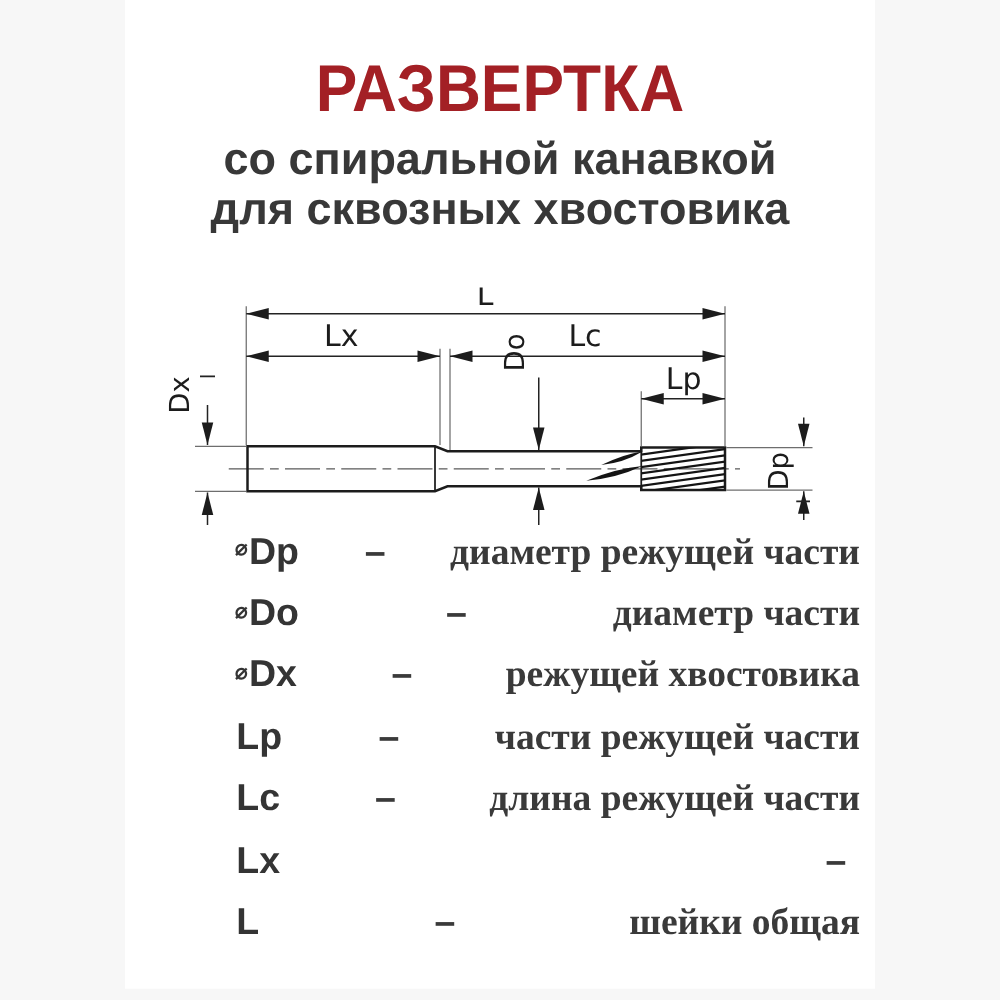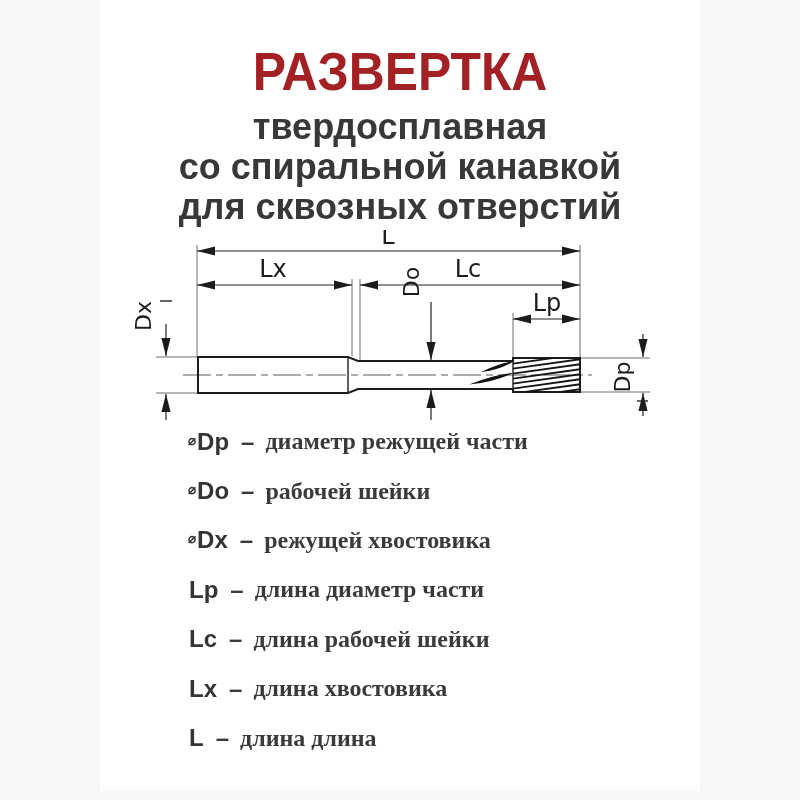--- a/index.html
+++ b/index.html
@@ -34,43 +34,43 @@
     font-family:"DejaVu Sans",sans-serif;
     fill:#1c1c1c;
   }
   .dimtext{font-size:24px;}
   .dimtext-sm{font-size:22px;}
   .legend{
     position:absolute;left:88px;top:417px;width:500px;
   }
   .lrow{
     height:49.4px;display:flex;align-items:center;
-    font-size:24px;font-weight:700;color:#3a3a3a;
+    font-size:30px;font-weight:700;color:#3a3a3a;
     white-space:nowrap;
+    justify-content:space-between;
   }
   .sym{font-weight:700;color:#343434;}
   .dia{
     font-size:.56em;
     position:relative;top:-.38em;
     margin-right:1px;
   }
   .dash{margin:0 11px 0 12px;font-weight:700;}
   .desc{font-weight:700;font-family:Liberation Serif, serif;}
 </style>
 </head>
 <body>
 
 <div class="canvas">
 
   <h1 class="title">РАЗВЕРТКА</h1>
 
   <div class="subtitle">
-    <div>твердосплавная</div>
     <div>со спиральной канавкой</div>
-    <div>для сквозных отверстий</div>
+    <div>для сквозных хвостовика</div>
   </div>
 
   <svg class="drawing" viewBox="0 0 600 190">
     <defs>
       <marker id="arr" markerUnits="userSpaceOnUse" markerWidth="22" markerHeight="12" viewBox="-20 -6 22 12" refX="0" refY="0" orient="auto-start-reverse">
         <path d="M0,0 L-18,4.6 L-18,-4.6 Z" fill="#1c1c1c"></path>
       </marker>
       <clipPath id="cutclip">
           <rect x="413" y="128" width="67" height="34"></rect>
         </clipPath>
@@ -139,47 +139,46 @@
 
     <div class="lrow">
       <span class="sym"><span class="dia">⌀</span><span>Dp</span></span>
       <span class="dash">–</span>
       <span class="desc">диаметр режущей части</span>
     </div>
 
     <div class="lrow">
       <span class="sym"><span class="dia">⌀</span><span>Do</span></span>
       <span class="dash">–</span>
-      <span class="desc">рабочей шейки</span>
+      <span class="desc">диаметр части</span>
     </div>
 
     <div class="lrow">
       <span class="sym"><span class="dia">⌀</span><span>Dx</span></span>
       <span class="dash">–</span>
       <span class="desc">режущей хвостовика</span>
     </div>
 
     <div class="lrow">
       <span class="sym"><span class="dia"></span><span>Lp</span></span>
       <span class="dash">–</span>
-      <span class="desc">длина диаметр части</span>
+      <span class="desc">части режущей части</span>
     </div>
 
     <div class="lrow">
       <span class="sym"><span class="dia"></span><span>Lc</span></span>
       <span class="dash">–</span>
-      <span class="desc">длина рабочей шейки</span>
+      <span class="desc">длина режущей части</span>
     </div>
 
     <div class="lrow">
       <span class="sym"><span class="dia"></span><span>Lx</span></span>
       <span class="dash">–</span>
-      <span class="desc">длина хвостовика</span>
     </div>
 
     <div class="lrow">
       <span class="sym"><span class="dia"></span><span>L</span></span>
       <span class="dash">–</span>
-      <span class="desc">длина длина</span>
+      <span class="desc">шейки общая</span>
     </div>
 
   </div>
 </div>
 
 </body></html>

